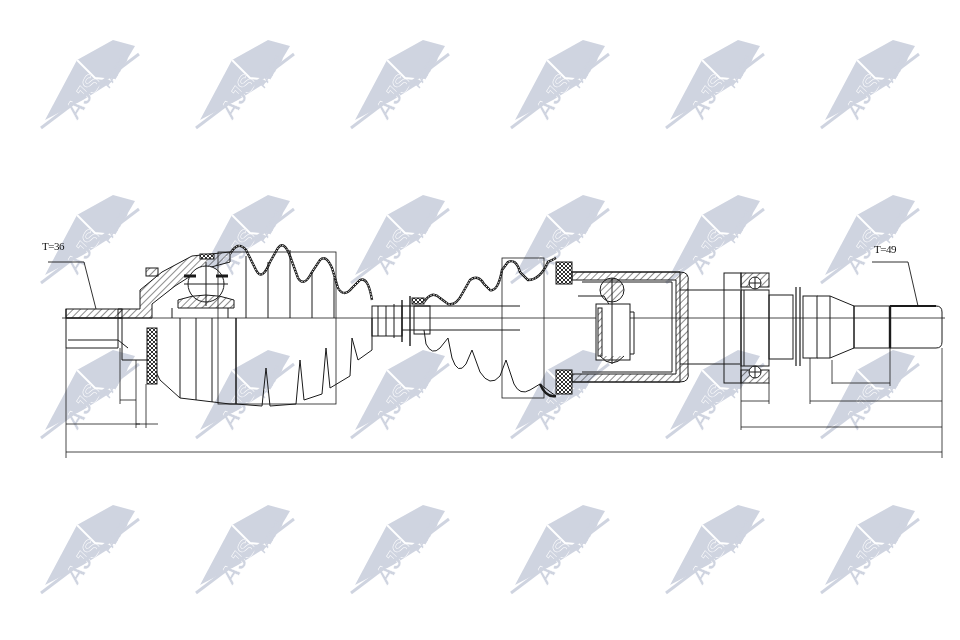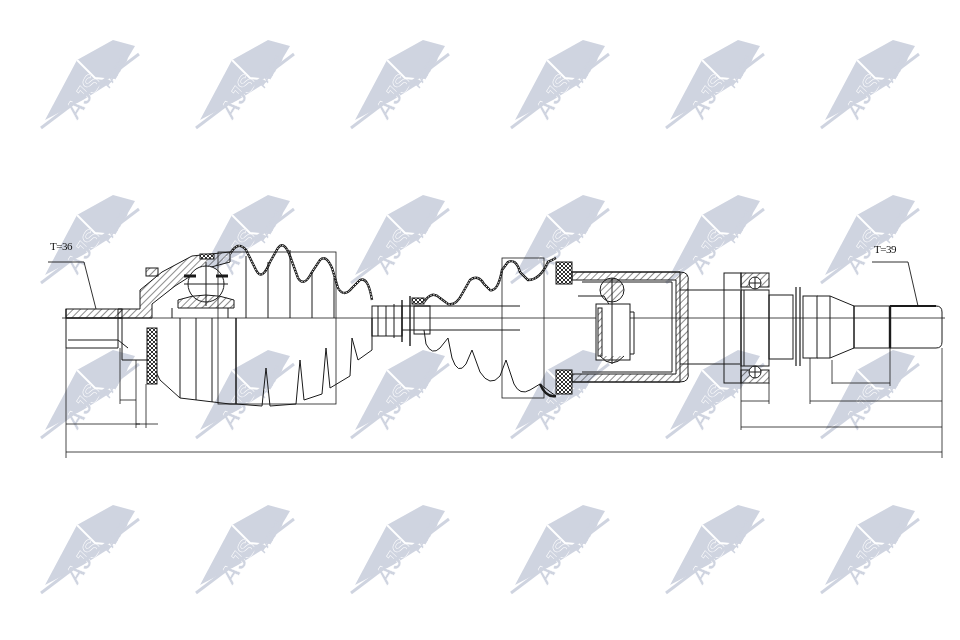--- a/index.html
+++ b/index.html
@@ -188,14 +188,14 @@
       <line x1="890" y1="348" x2="890" y2="386"></line>
     </g>
 
     <g stroke-width="0.9">
       <path d="M48 262 L84 262 L96 309"></path>
       <path d="M872 262 L908 262 L918 306"></path>
     </g>
   </g>
 </svg>
 
-<div class="label" style="left:50px; top:240px;">T=36</div>
-<div class="label" style="left:874px; top:243px;">T=39</div>
+<div class="label" style="left:42px; top:240px;">T=36</div>
+<div class="label" style="left:874px; top:243px;">T=49</div>
 
 </body></html>

